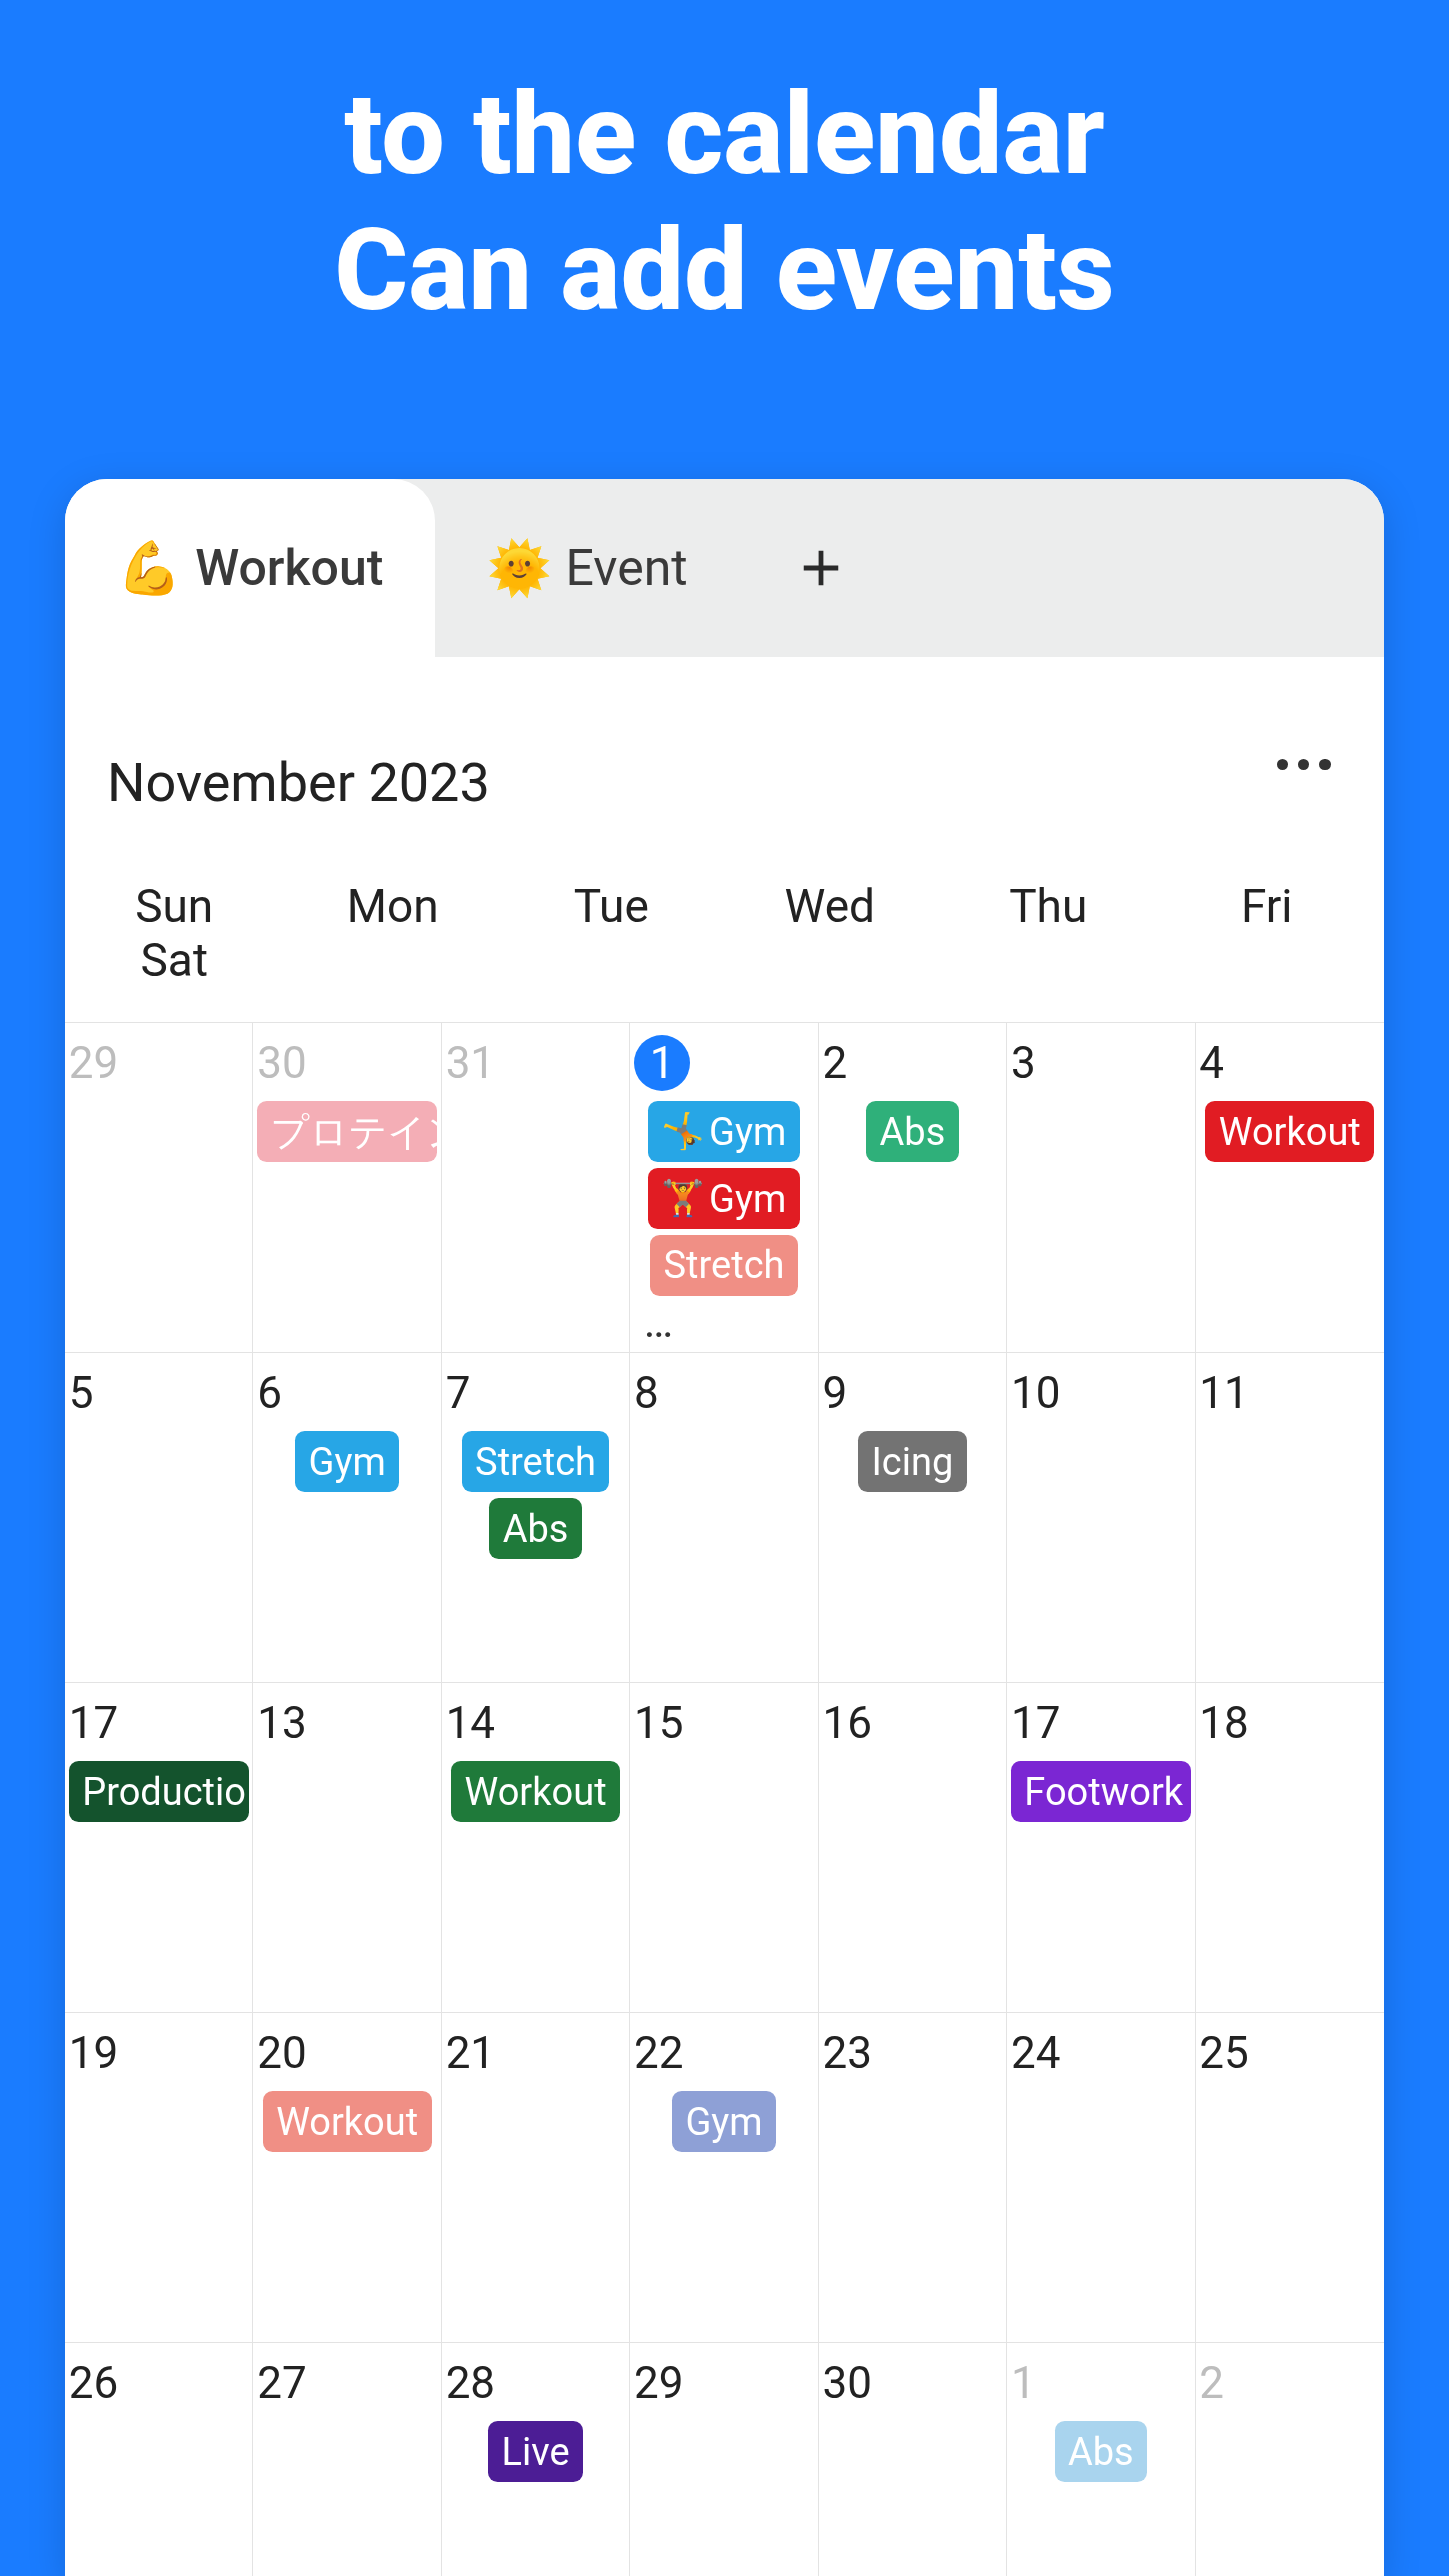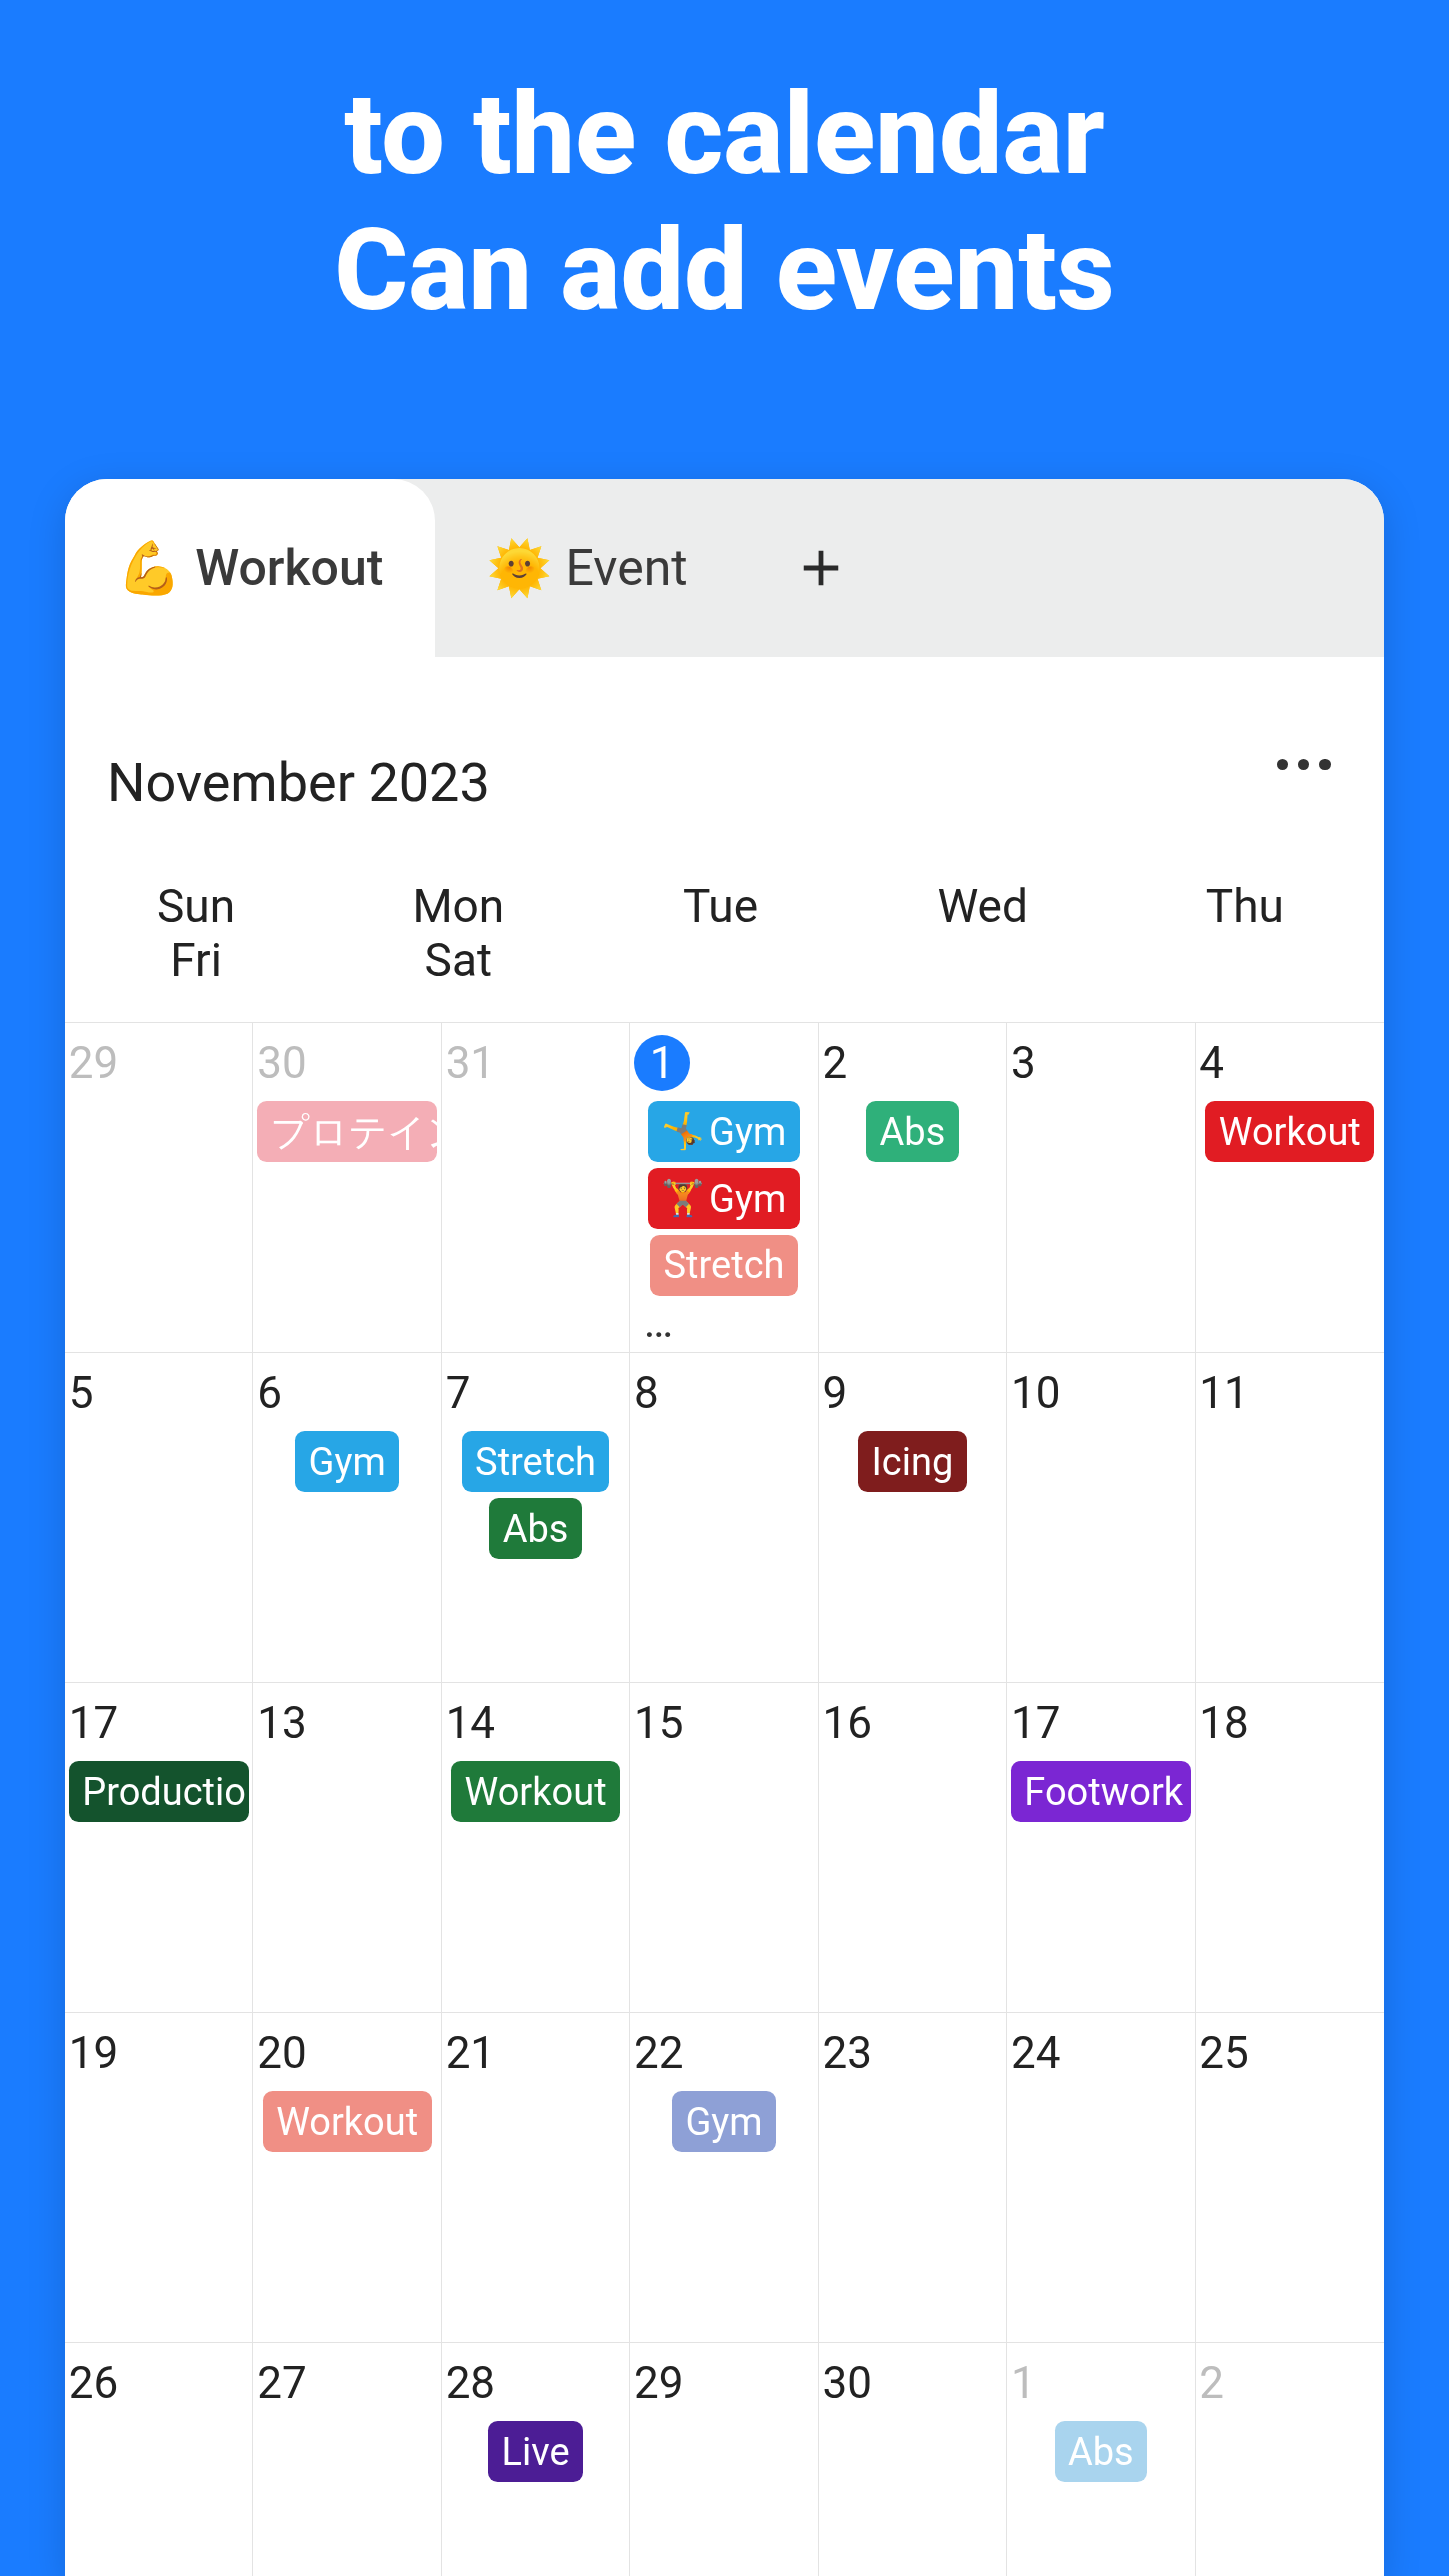--- a/index.html
+++ b/index.html
@@ -70,21 +70,21 @@
     color: #222;
     margin-top: 36px;
   }
   .more-dots { display: flex; gap: 9.6px; padding-right: 11.5px; }
   .more-dots span {
     width: 11.5px; height: 11.5px; border-radius: 50%; background: #333;
   }
 
   .weekday-row {
     display: grid;
-    grid-template-columns: repeat(5, 1fr);
+    grid-template-columns: repeat(6, 1fr);
     background: #fff;
     padding: 36px 8px 35px 0;
   }
   .weekday {
     text-align: center;
     font-size: 46px;
     color: #222;
     font-weight: 400;
   }
 
@@ -265,21 +265,21 @@
             <span>Abs</span>
           </div>
         </div>
       </div>
       <div class="cell">
         <div class="daynum">8</div>
       </div>
       <div class="cell">
         <div class="daynum">9</div>
         <div class="chips">
-          <div class="chip" style="background: #7f1d1d; justify-content: flex-end;">
+          <div class="chip" style="background: #737373; justify-content: flex-end;">
             <span>Icing</span>
           </div>
         </div>
       </div>
       <div class="cell">
         <div class="daynum">10</div>
       </div>
       <div class="cell">
         <div class="daynum">11</div>
       </div>

